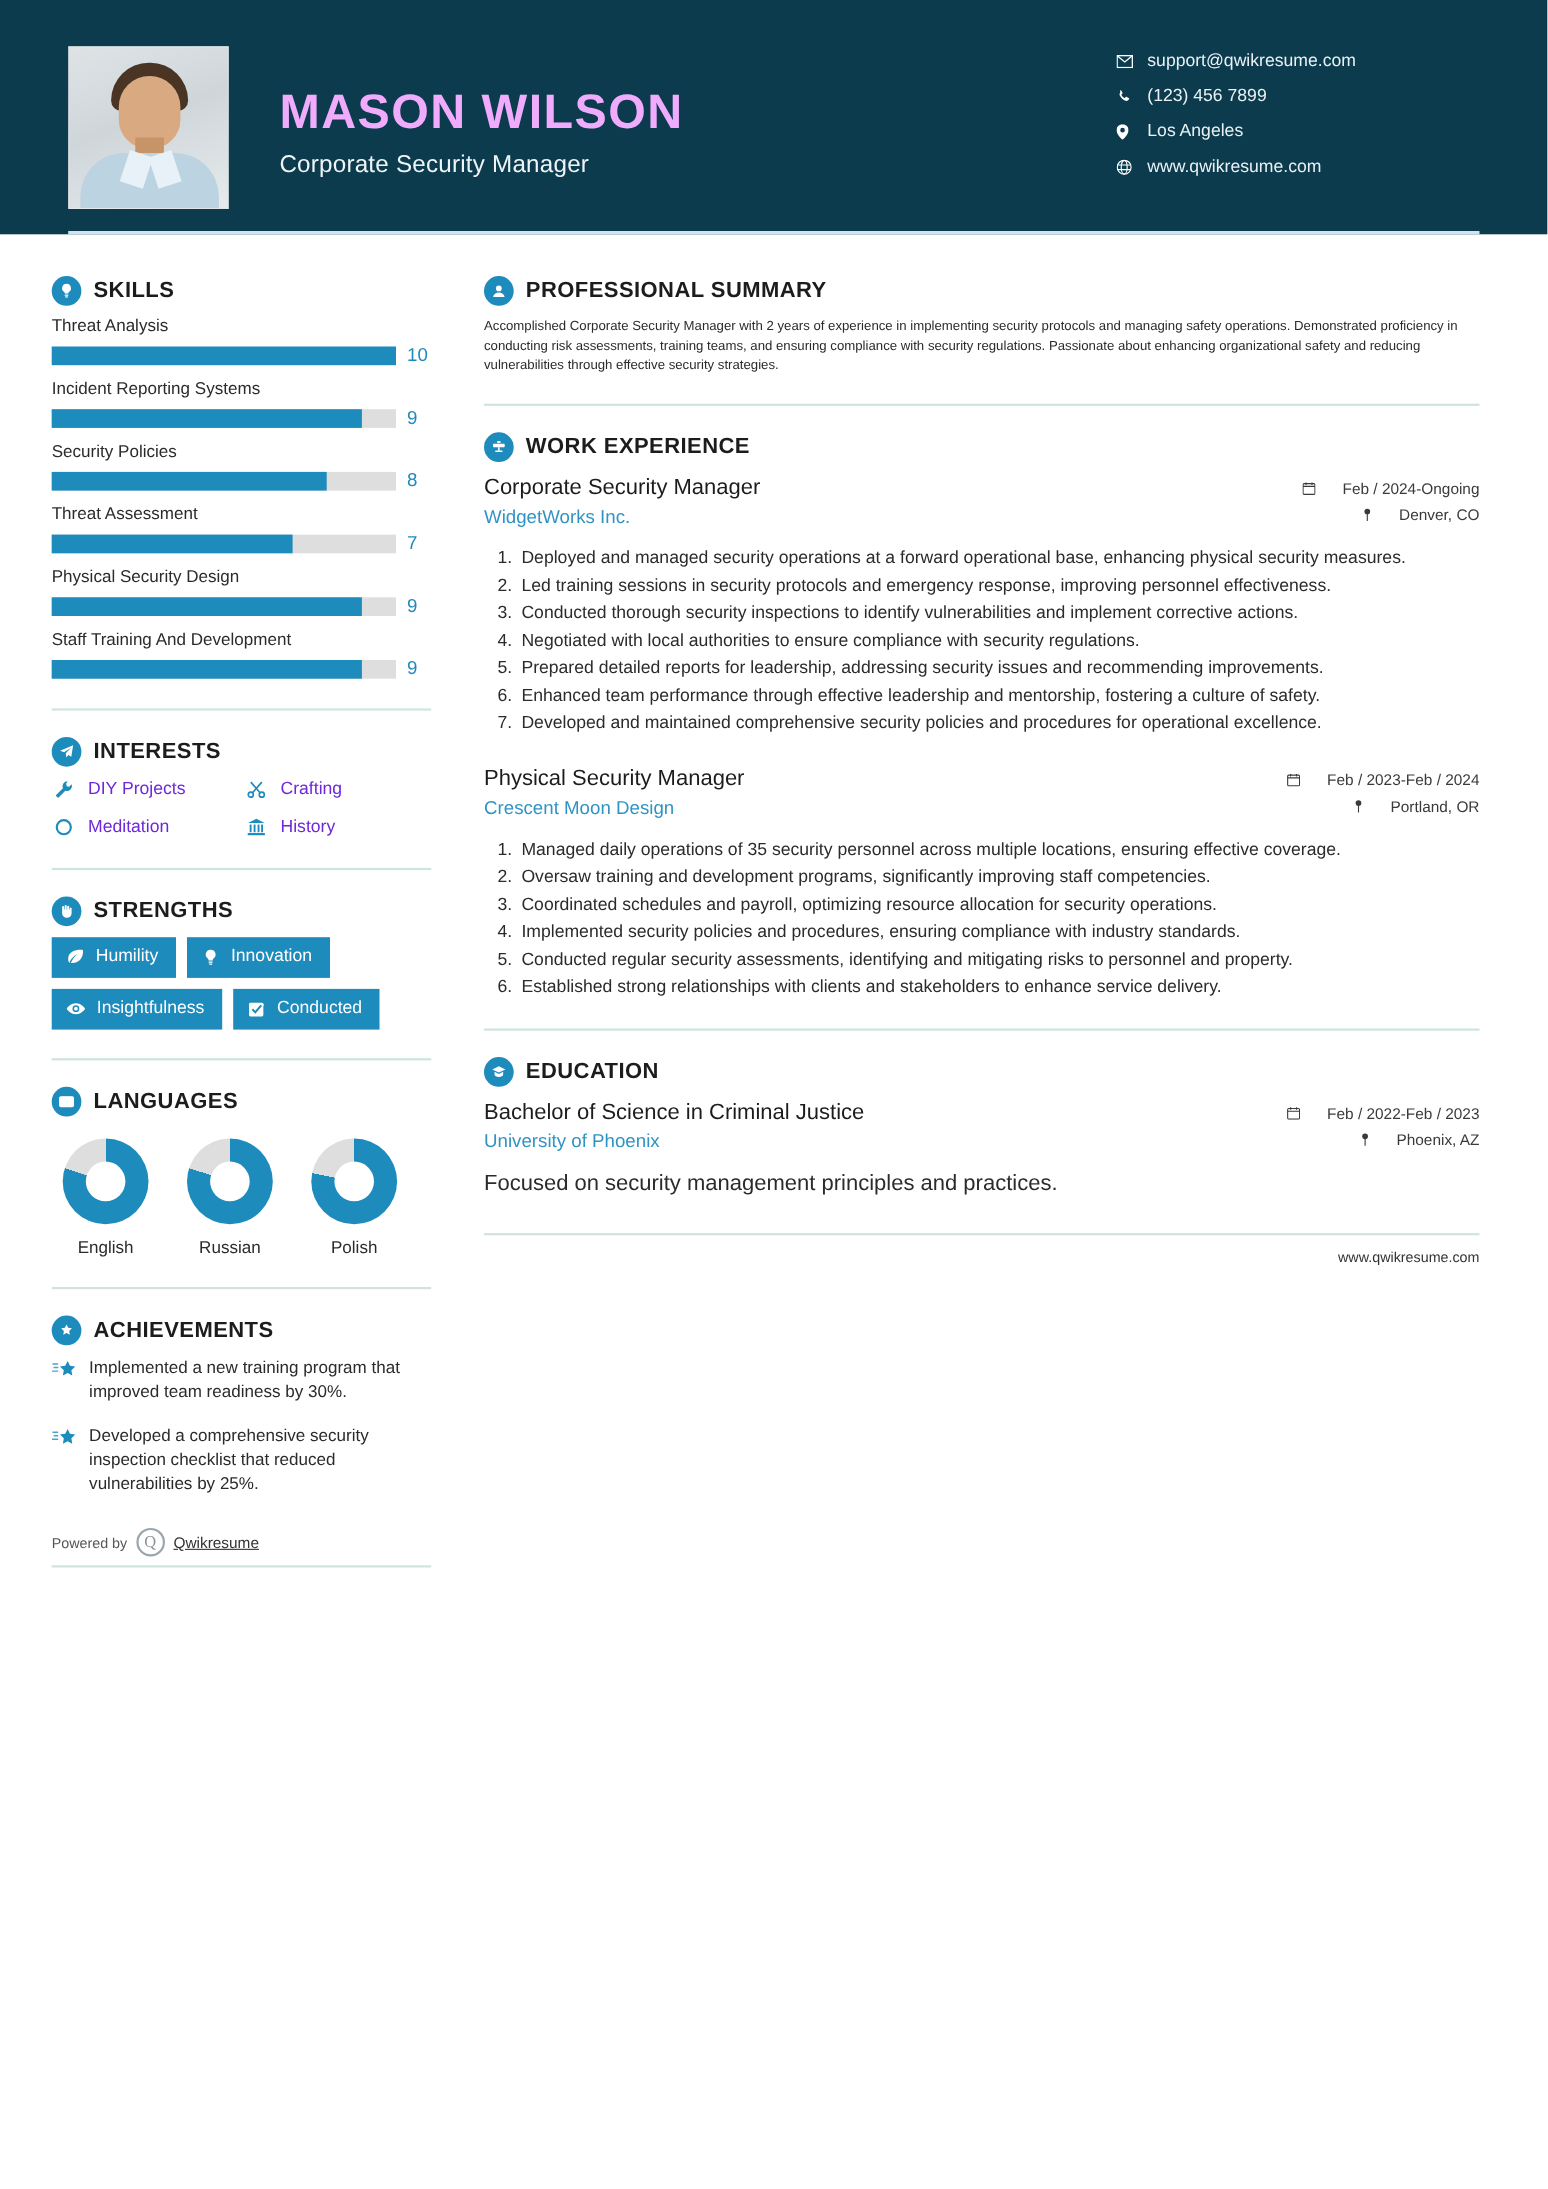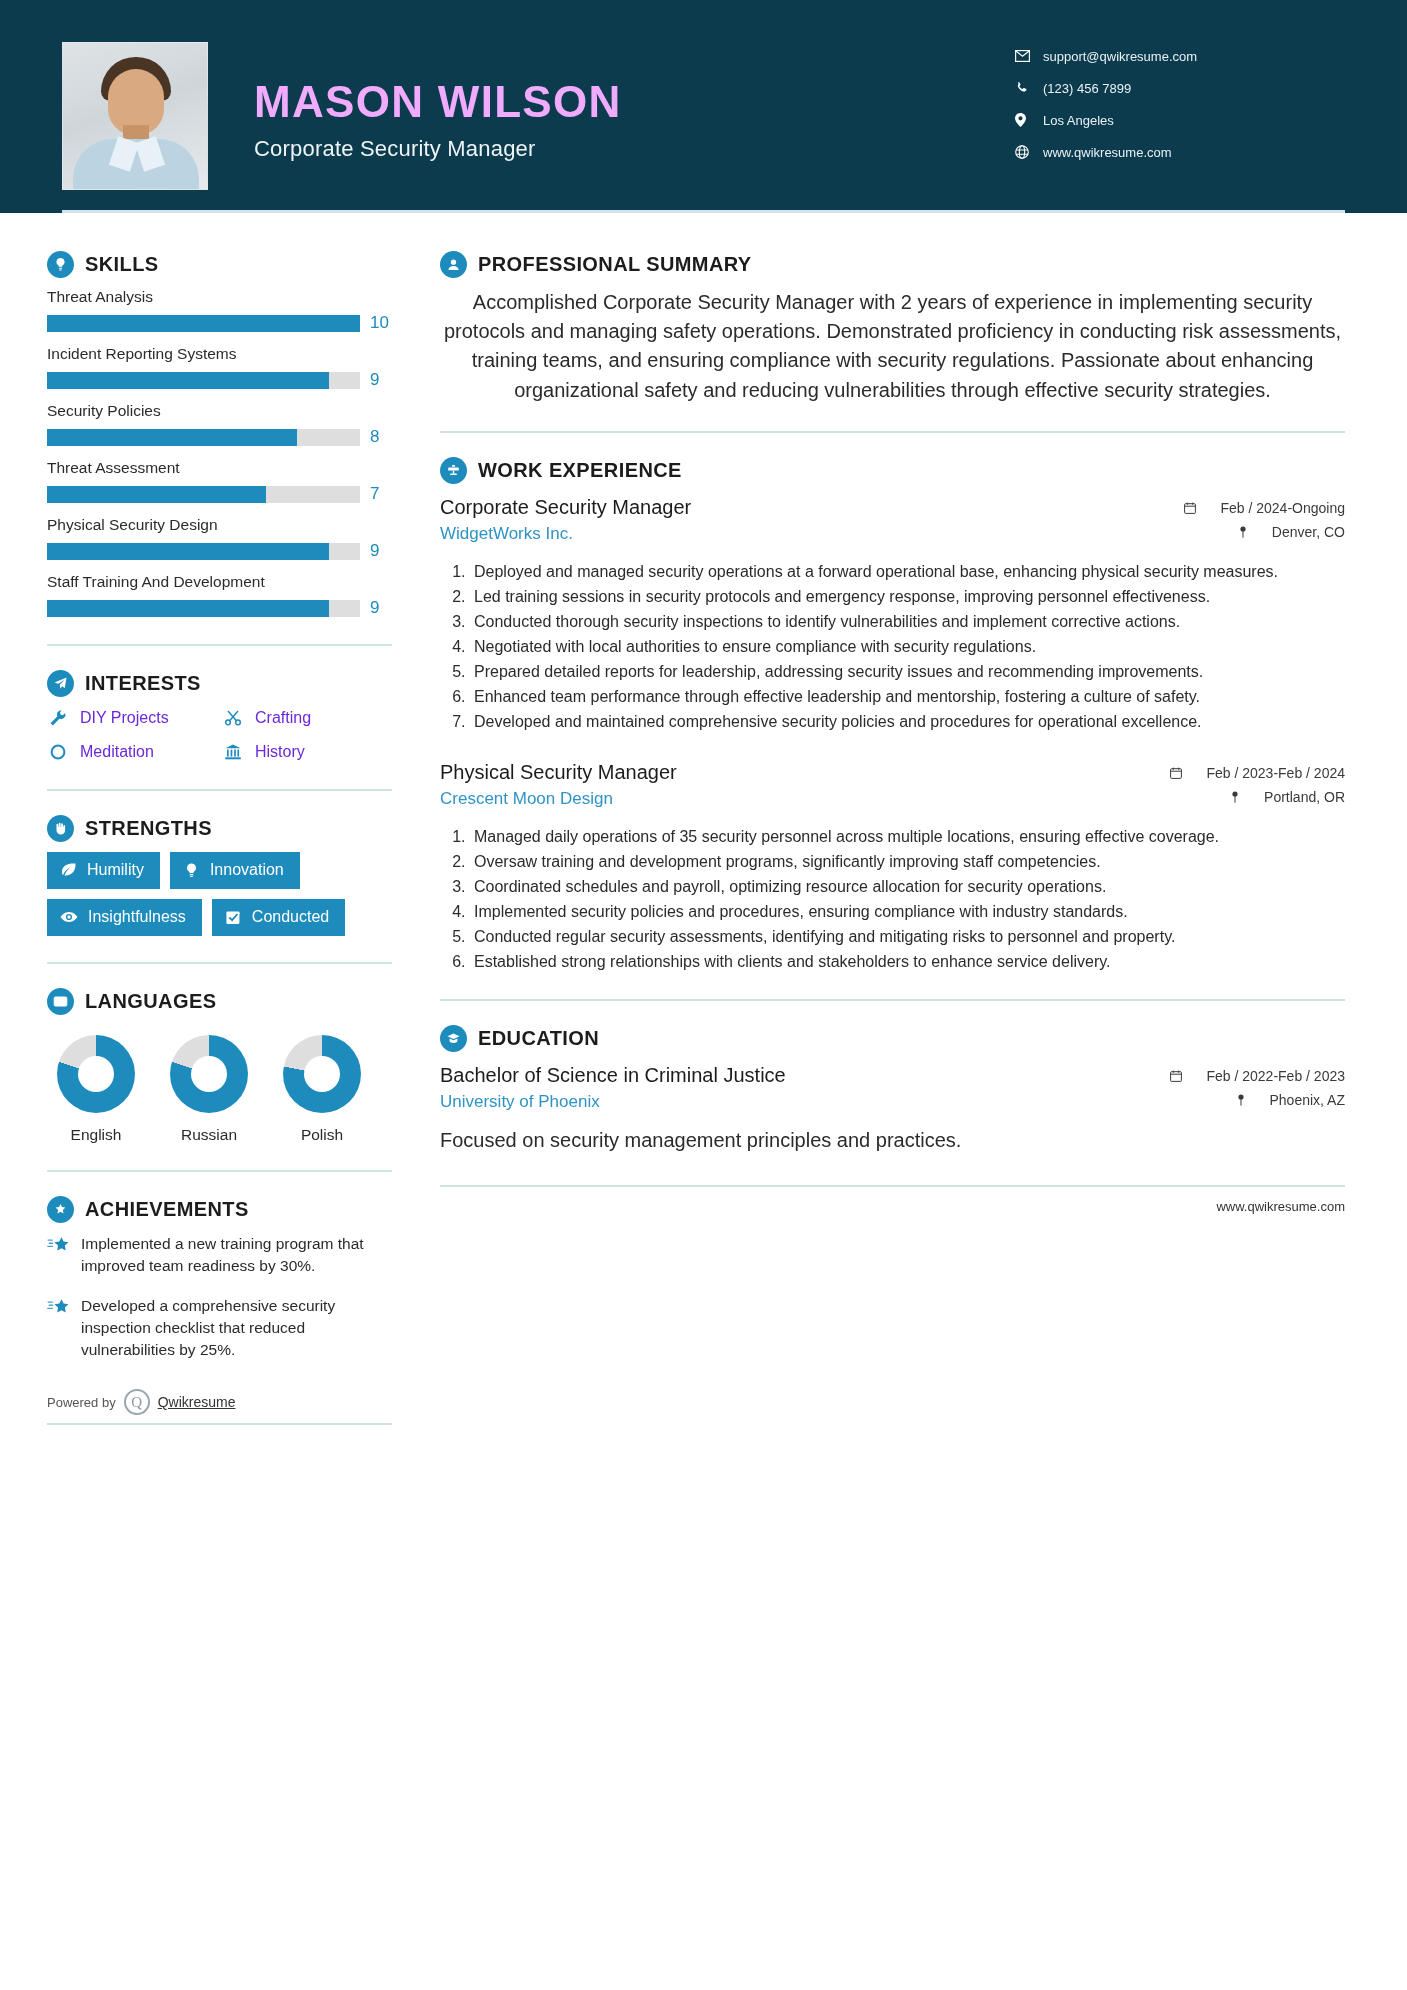--- a/index.html
+++ b/index.html
@@ -95,21 +95,21 @@
     position: absolute;
     right: 62px;
     top: 40px;
     width: 330px;
   }
   .contact-row {
     display: flex;
     align-items: center;
     height: 32px;
     color: #eaf1f5;
-    font-size: 13px;
+    font-size: 16px;
   }
   .contact-row .ci {
     width: 28px;
     flex: none;
     color: #ffffff;
     font-size: 14px;
     display: flex;
     align-items: center;
   }
   .contact-row .ci svg { display:block; }
@@ -298,25 +298,24 @@
     display: flex; align-items: center; justify-content: center;
     font-family: "Liberation Serif", serif;
   }
   .qname {
     font-size: 14px; color: #333;
     text-decoration: underline;
   }
 
   
   .summary {
-    font-size: 20px;
+    font-size: 12px;
     line-height: 1.46;
     color: #2b2b2b;
     margin-top: 4px;
-    text-align: center;
   }
   .job { margin-bottom: 4px; }
   .job-head {
     display: flex;
     justify-content: space-between;
     align-items: flex-start;
   }
   .job-role {
     font-size: 20px;
     color: #1c1c1c;

